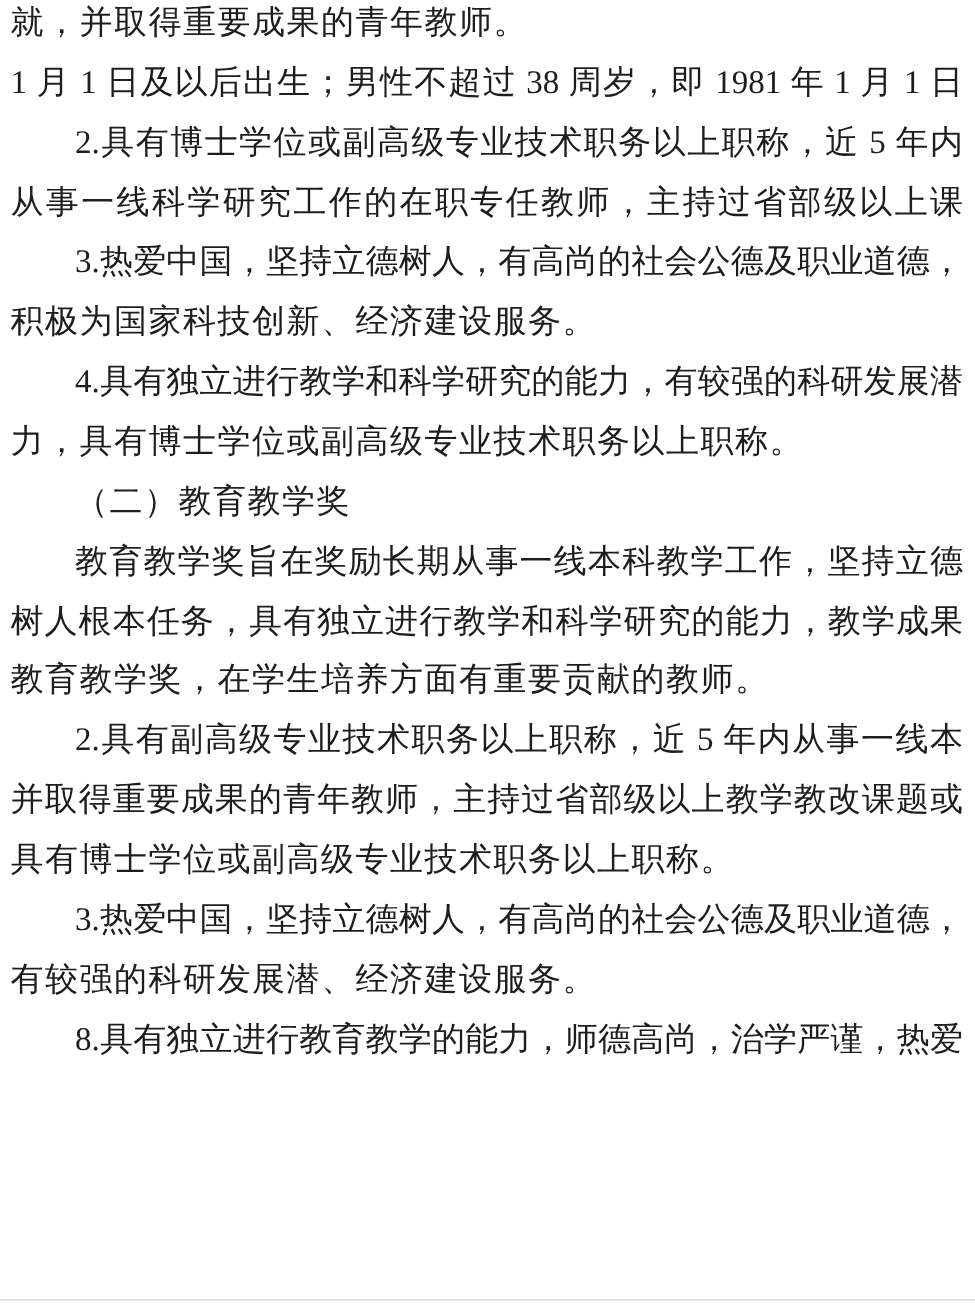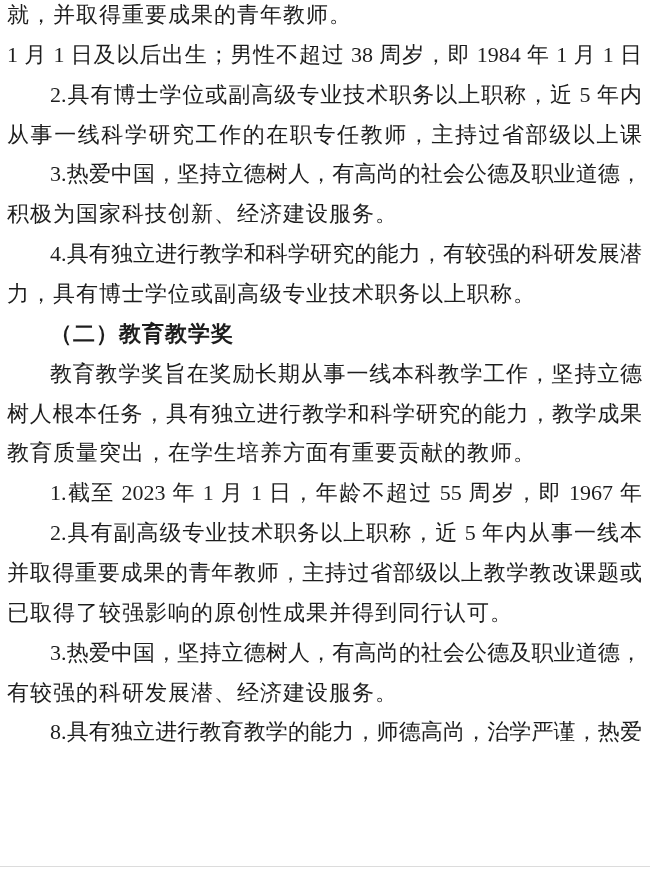--- a/index.html
+++ b/index.html
@@ -38,21 +38,21 @@
     text-align-last:justify;
   }
   .line.l{
     white-space:nowrap;
     letter-spacing:1px;
   }
   .line.indent{
     padding-left:43px;
   }
   .line.heading{
-    font-weight:bold;
+    font-weight:normal;
   }
   .bottom-divider{
     position:absolute;
     left:0;top:866px;
     width:650px;height:1px;
     background:var(--divider);
   }
   .bottom-thumb{
     position:absolute;
     left:268px;top:871px;
@@ -61,34 +61,33 @@
     border:1px solid var(--thumb-border);
     border-radius:2px;
   }
 </style>
 </head>
 <body>
 
 <div class="page">
   <div class="text-area" id="text-area">
       <div class="line l">就，并取得重要成果的青年教师。</div>
-      <div class="line j">1 月 1 日及以后出生；男性不超过 38 周岁，即 1984 年 1 月 1 日</div>
+      <div class="line j">1 月 1 日及以后出生；男性不超过 38 周岁，即 1981 年 1 月 1 日</div>
       <div class="line j indent">2.具有博士学位或副高级专业技术职务以上职称，近 5 年内</div>
       <div class="line j">从事一线科学研究工作的在职专任教师，主持过省部级以上课题。</div>
       <div class="line j indent">3.热爱中国，坚持立德树人，有高尚的社会公德及职业道德，</div>
       <div class="line l">积极为国家科技创新、经济建设服务。</div>
       <div class="line j indent">4.具有独立进行教学和科学研究的能力，有较强的科研发展潜</div>
       <div class="line l">力，具有博士学位或副高级专业技术职务以上职称。</div>
       <div class="line l indent heading">（二）教育教学奖</div>
       <div class="line j indent">教育教学奖旨在奖励长期从事一线本科教学工作，坚持立德</div>
       <div class="line j">树人根本任务，具有独立进行教学和科学研究的能力，教学成果和</div>
-      <div class="line l">教育质量突出，在学生培养方面有重要贡献的教师。</div>
-      <div class="line j indent">1.截至 2023 年 1 月 1 日，年龄不超过 55 周岁，即 1967 年</div>
+      <div class="line l">教育教学奖，在学生培养方面有重要贡献的教师。</div>
       <div class="line j indent">2.具有副高级专业技术职务以上职称，近 5 年内从事一线本</div>
       <div class="line j">并取得重要成果的青年教师，主持过省部级以上教学教改课题或</div>
-      <div class="line l">已取得了较强影响的原创性成果并得到同行认可。</div>
+      <div class="line l">具有博士学位或副高级专业技术职务以上职称。</div>
       <div class="line j indent">3.热爱中国，坚持立德树人，有高尚的社会公德及职业道德，</div>
       <div class="line l">有较强的科研发展潜、经济建设服务。</div>
       <div class="line j indent">8.具有独立进行教育教学的能力，师德高尚，治学严谨，热爱</div>
     </div>
   <div class="bottom-divider"></div>
   <div class="bottom-thumb"></div>
 </div>
 
 </body></html>

